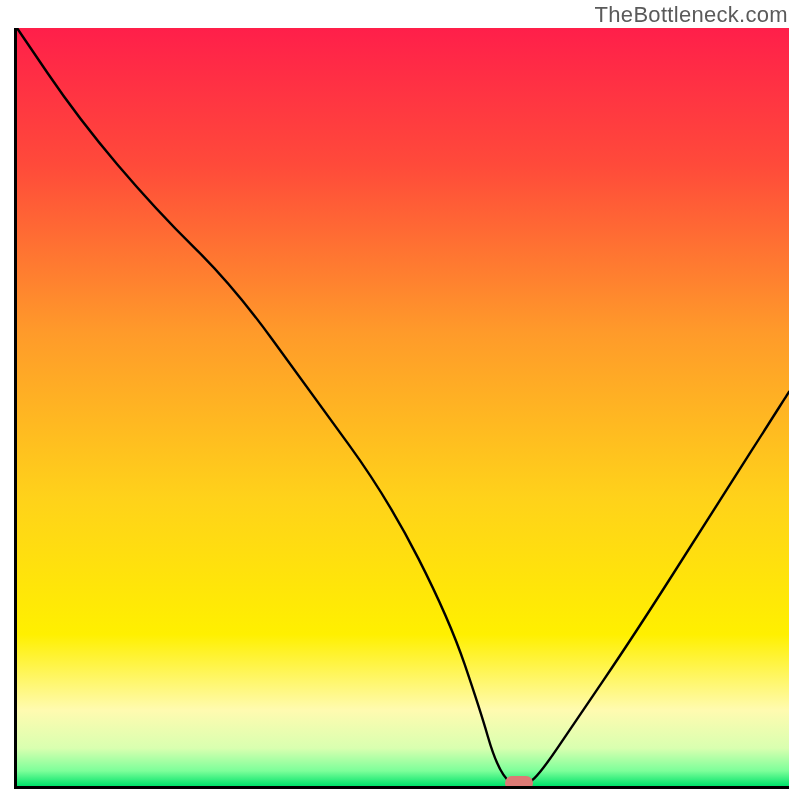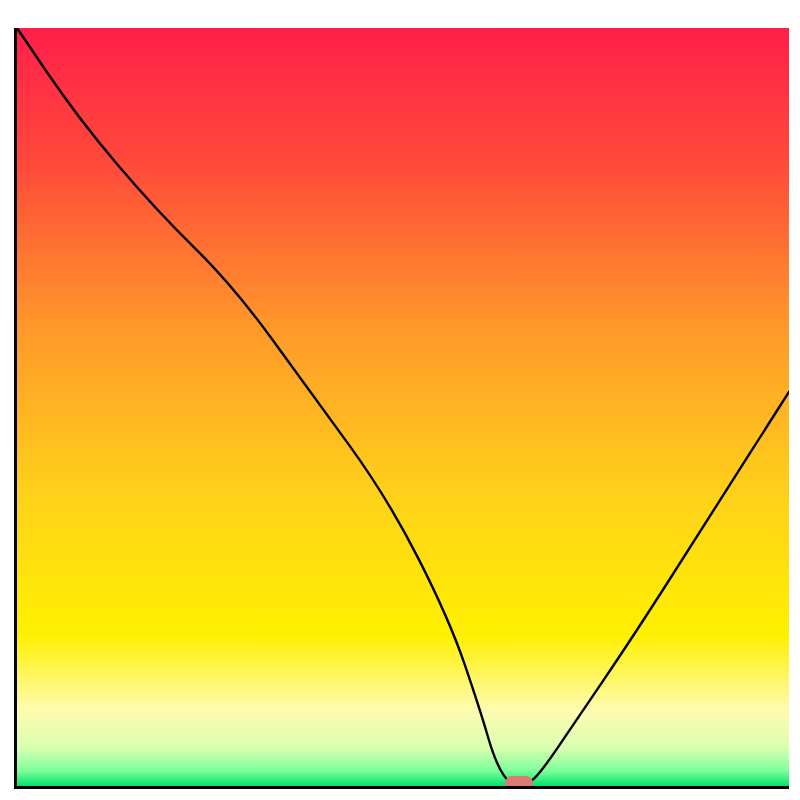--- a/index.html
+++ b/index.html
@@ -51,20 +51,21 @@
     border-radius: 8px;
     background: #dc7a75;
     z-index: 3;
   }
 </style>
 </head>
 <body>
 
 <div class="chart-wrap">
 
+  <div class="watermark">TheBottleneck.com</div>
 
   <div class="plot-area">
 
     <svg class="gradient-bg" viewBox="0 0 772 758" preserveAspectRatio="none">
       <defs>
         <linearGradient id="bgGrad" x1="0" y1="0" x2="0" y2="1">
           <stop offset="0%" stop-color="#ff1f4a"></stop>
           <stop offset="18%" stop-color="#ff4a3a"></stop>
           <stop offset="40%" stop-color="#ff9a2a"></stop>
           <stop offset="62%" stop-color="#ffd21a"></stop>

